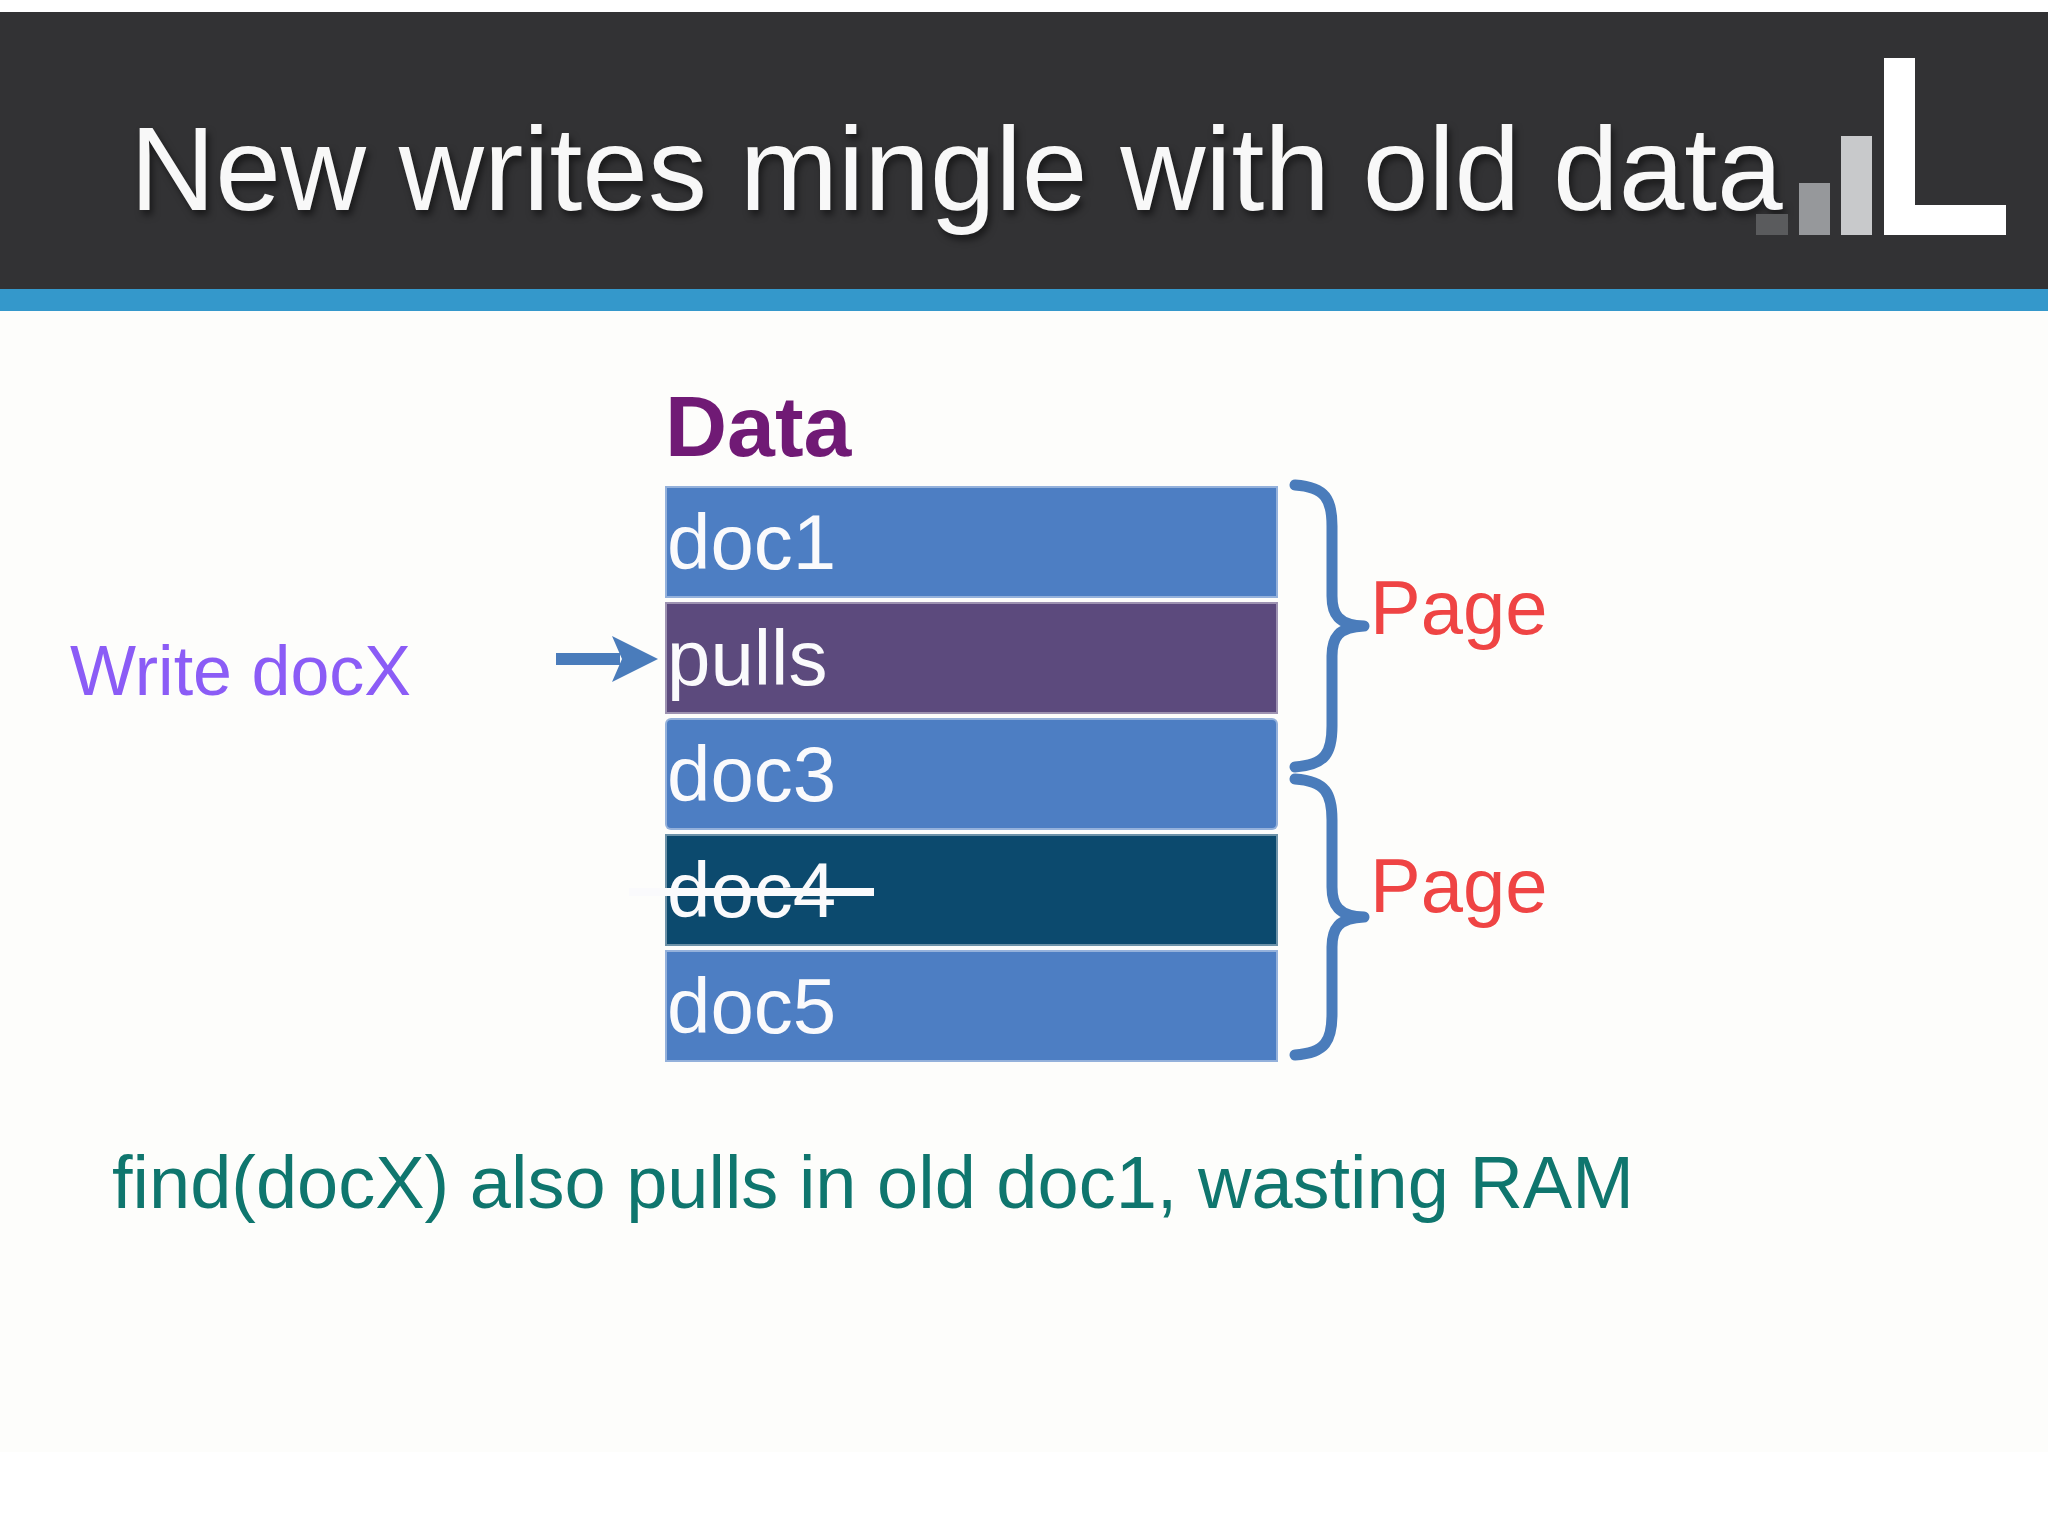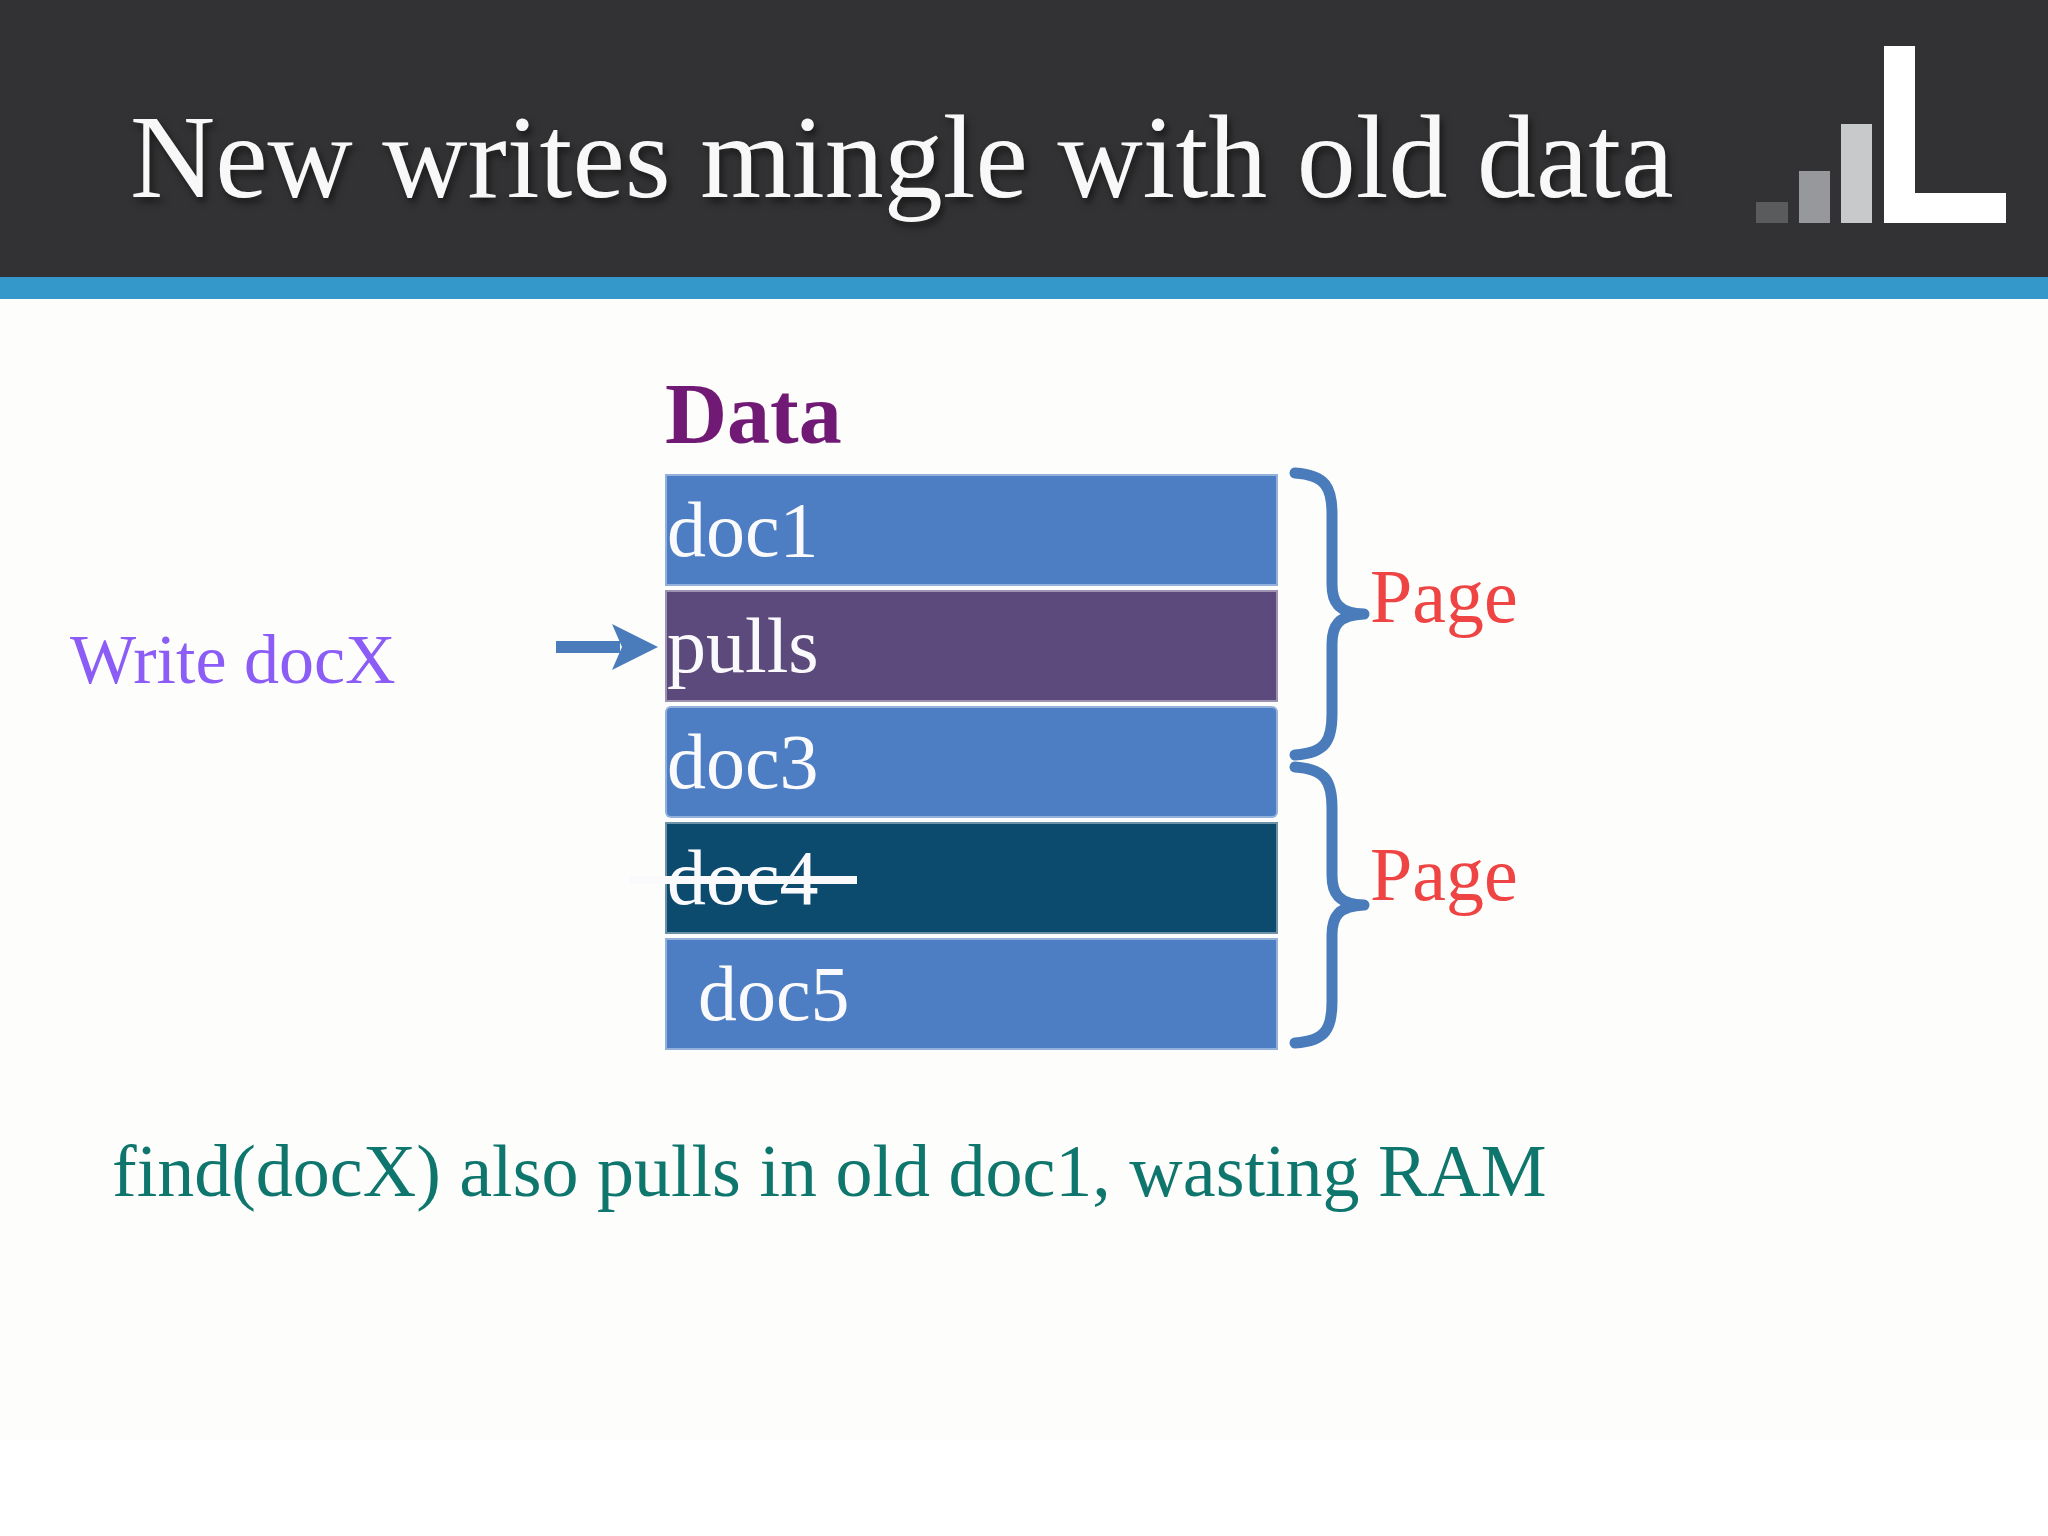--- a/index.html
+++ b/index.html
@@ -1,19 +1,20 @@
 <!DOCTYPE html>
 <html><head>
 <meta charset="utf-8">
 <style>
   html,body { margin:0; padding:0; }
   .slide {
     position:relative; width:2048px; height:1440px;
     background:#fdfdfb; overflow:hidden;
-    font-family:Liberation Serif, serif;
+    font-family:Liberation Sans, sans-serif;
+    margin-top:12px;
   }
   
   .header {
     position:absolute; left:0; top:0; width:2048px; height:277px;
     background:#323234;
   }
   .title {
     position:absolute; left:130px; top:96px; margin:0;
     font-size:118px; font-weight:400; line-height:1.05;
     color:#f8f8f8; white-space:nowrap;
@@ -46,21 +47,21 @@
     font-size:78px; color:#fafafc; line-height:1;
   }
   .doc-box.deleted .box-label::after {
     content:""; position:absolute; left:-38px; right:-38px; top:50%;
     height:8px; margin-top:-2px; background:#fafafc;
   }
   .box-doc1 { top:474px; }
   .box-docX { top:590px; }
   .box-doc3 { top:706px;border-radius:6px; }
   .box-doc4 { top:822px; }
-  .box-doc5 { top:938px;padding-left:31px; }
+  .box-doc5 { top:938px; }
   .write-label {
     position:absolute; left:70px; top:612px;
     font-size:70px; line-height:95px; color:#8b5cf6; white-space:nowrap;
   }
   .write-arrow { position:absolute; left:548px; top:616px; }
   .brace { position:absolute; left:1288px; }
   .brace-1 { top:466px; }
   .brace-2 { top:760px; }
   .page-label {
     position:absolute; left:1370px;

